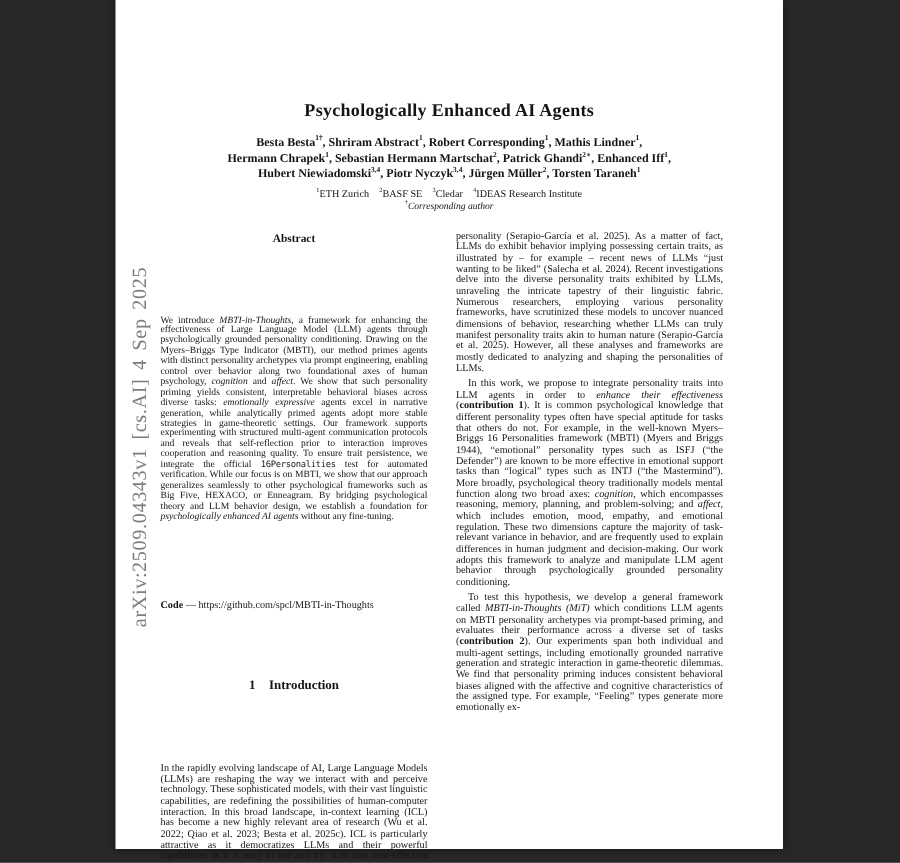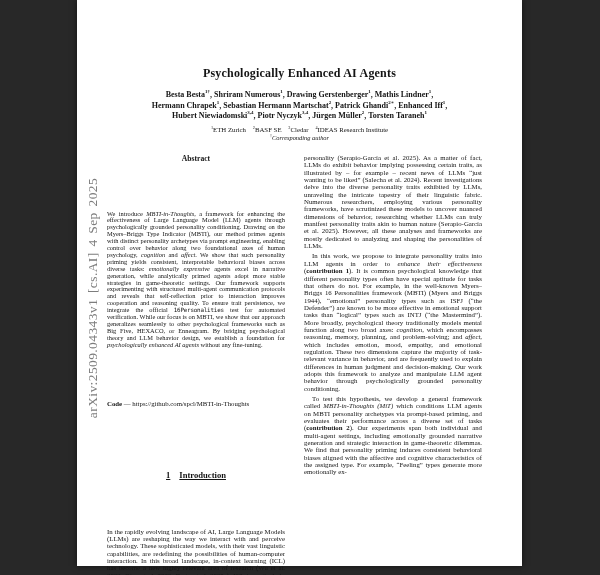--- a/index.html
+++ b/index.html
@@ -48,21 +48,21 @@
     height: 362px;
   }
   .col { width: 178px; flex: 0 0 auto; }
   .col-left { display: flex; flex-direction: column; gap: 44px; }
   .abs-head { text-align: center; font-weight: bold; font-size: 7.6px; margin-bottom: 3.5px; }
   .abs-body {
     font-size: 6.4px; line-height: 6.9px;
     text-align: justify; hyphens: auto;
   }
   .code-line { font-size: 6.8px; margin-top: 7px; }
-  .sec-head { text-align: center; font-size: 8.6px; font-weight: bold; margin: 19px 0 4px 0; text-decoration: underline; }
+  .sec-head { text-align: center; font-size: 8.6px; font-weight: bold; margin: 0 0 4px 0; }
   .sec-num { margin-right: 9px; }
   .body-p {
     font-size: 6.8px; line-height: 7.35px;
     text-align: justify; hyphens: auto;
     margin: 0;
   }
   .body-p + .body-p { margin-top: 3px; }
   .indent { text-indent: 8px; }
   .footnote { margin-top: auto; }
   .fn-rule { width: 58px; height: 0; border-top: 0.8px solid #333; margin-bottom: 2.5px; }
@@ -76,21 +76,21 @@
 <body>
 
 <div class="stage">
   <div class="page">
 
     <div class="watermark">arXiv:2509.04343v1  [cs.AI]  4 Sep 2025</div>
 
     <h1 class="title">Psychologically Enhanced AI Agents</h1>
 
     <div class="authors">
-      <div><span>Besta Besta</span><sup>1†</sup><span>, Shriram Numerous</span><sup>1</sup><span>, Drawing Gerstenberger</span><sup>1</sup><span>, Mathis Lindner</span><sup>1</sup><span>,</span></div>
+      <div><span>Besta Besta</span><sup>1†</sup><span>, Shriram Abstract</span><sup>1</sup><span>, Robert Corresponding</span><sup>1</sup><span>, Mathis Lindner</span><sup>1</sup><span>,</span></div>
       <div><span>Hermann Chrapek</span><sup>1</sup><span>, Sebastian Hermann Martschat</span><sup>2</sup><span>, Patrick Ghandi</span><sup>2∗</sup><span>, Enhanced Iff</span><sup>1</sup><span>,</span></div>
       <div><span>Hubert Niewiadomski</span><sup>3,4</sup><span>, Piotr Nyczyk</span><sup>3,4</sup><span>, Jürgen Müller</span><sup>2</sup><span>, Torsten Taraneh</span><sup>1</sup></div>
     </div>
 
     <div class="affil"><sup>1</sup><span>ETH Zurich </span><sup>2</sup><span>BASF SE </span><sup>3</sup><span>Cledar </span><sup>4</sup><span>IDEAS Research Institute</span></div>
 
     <div class="corresp"><sup>†</sup><span class="seg-i">Corresponding author</span></div>
 
     <div class="cols">
 

